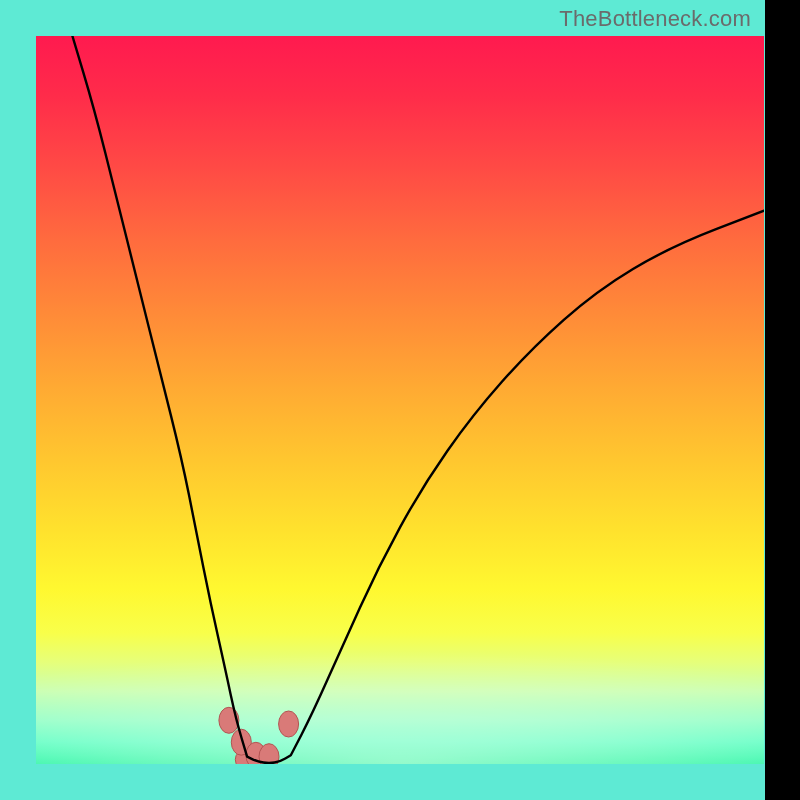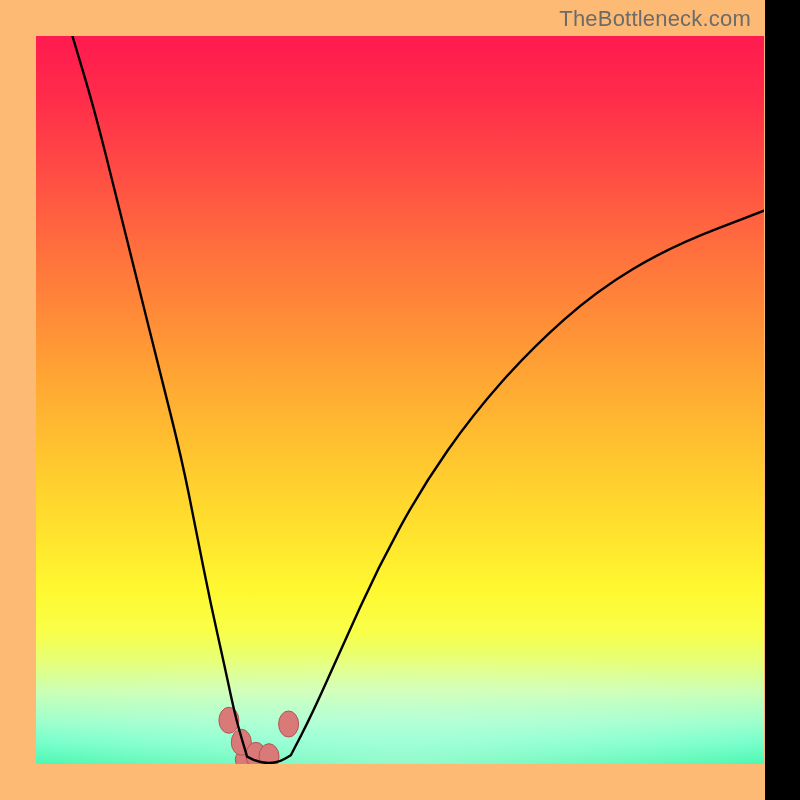--- a/index.html
+++ b/index.html
@@ -9,21 +9,21 @@
     height: 800px;
     background: #000;
     overflow: hidden;
   }
   .frame {
     position: absolute;
     left: 0;
     top: 0;
     width: 765px;
     height: 800px;
-    background: #fdba74;
+    background: #5eead4;
   }
   .plot {
     position: absolute;
     left: 36px;
     top: 36px;
     width: 728px;
     height: 728px;
     overflow: hidden;
   }
   .gradient {

